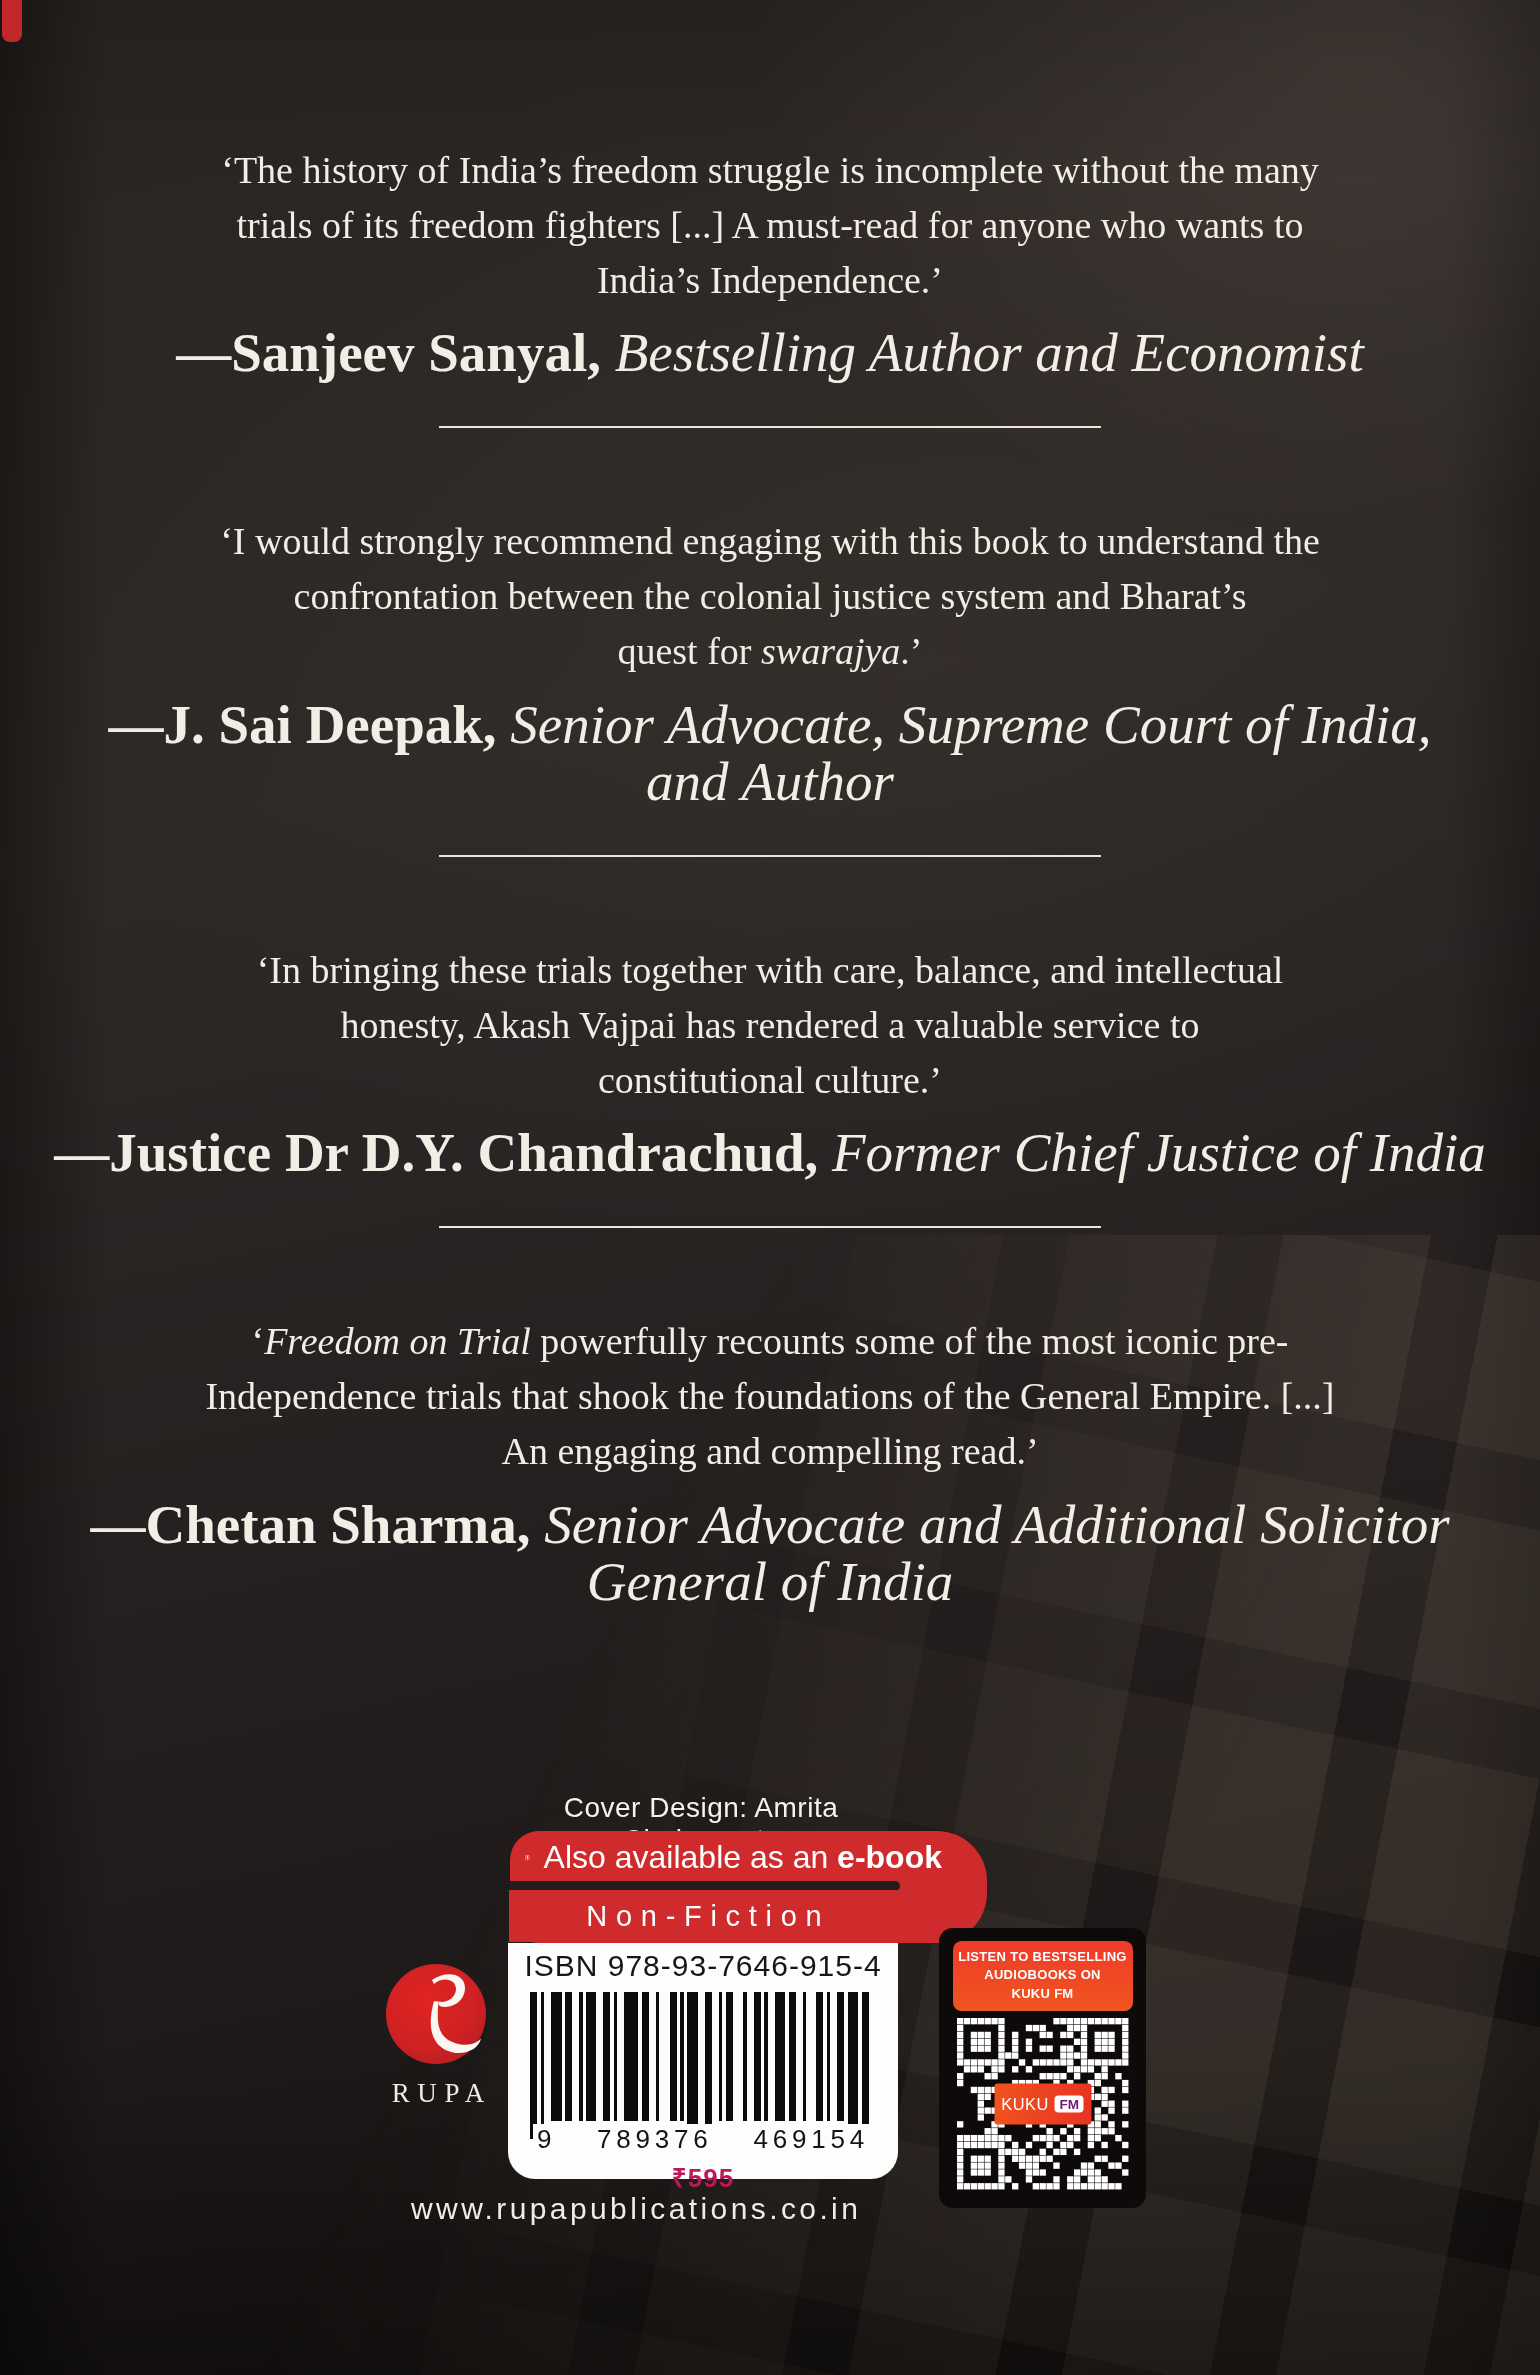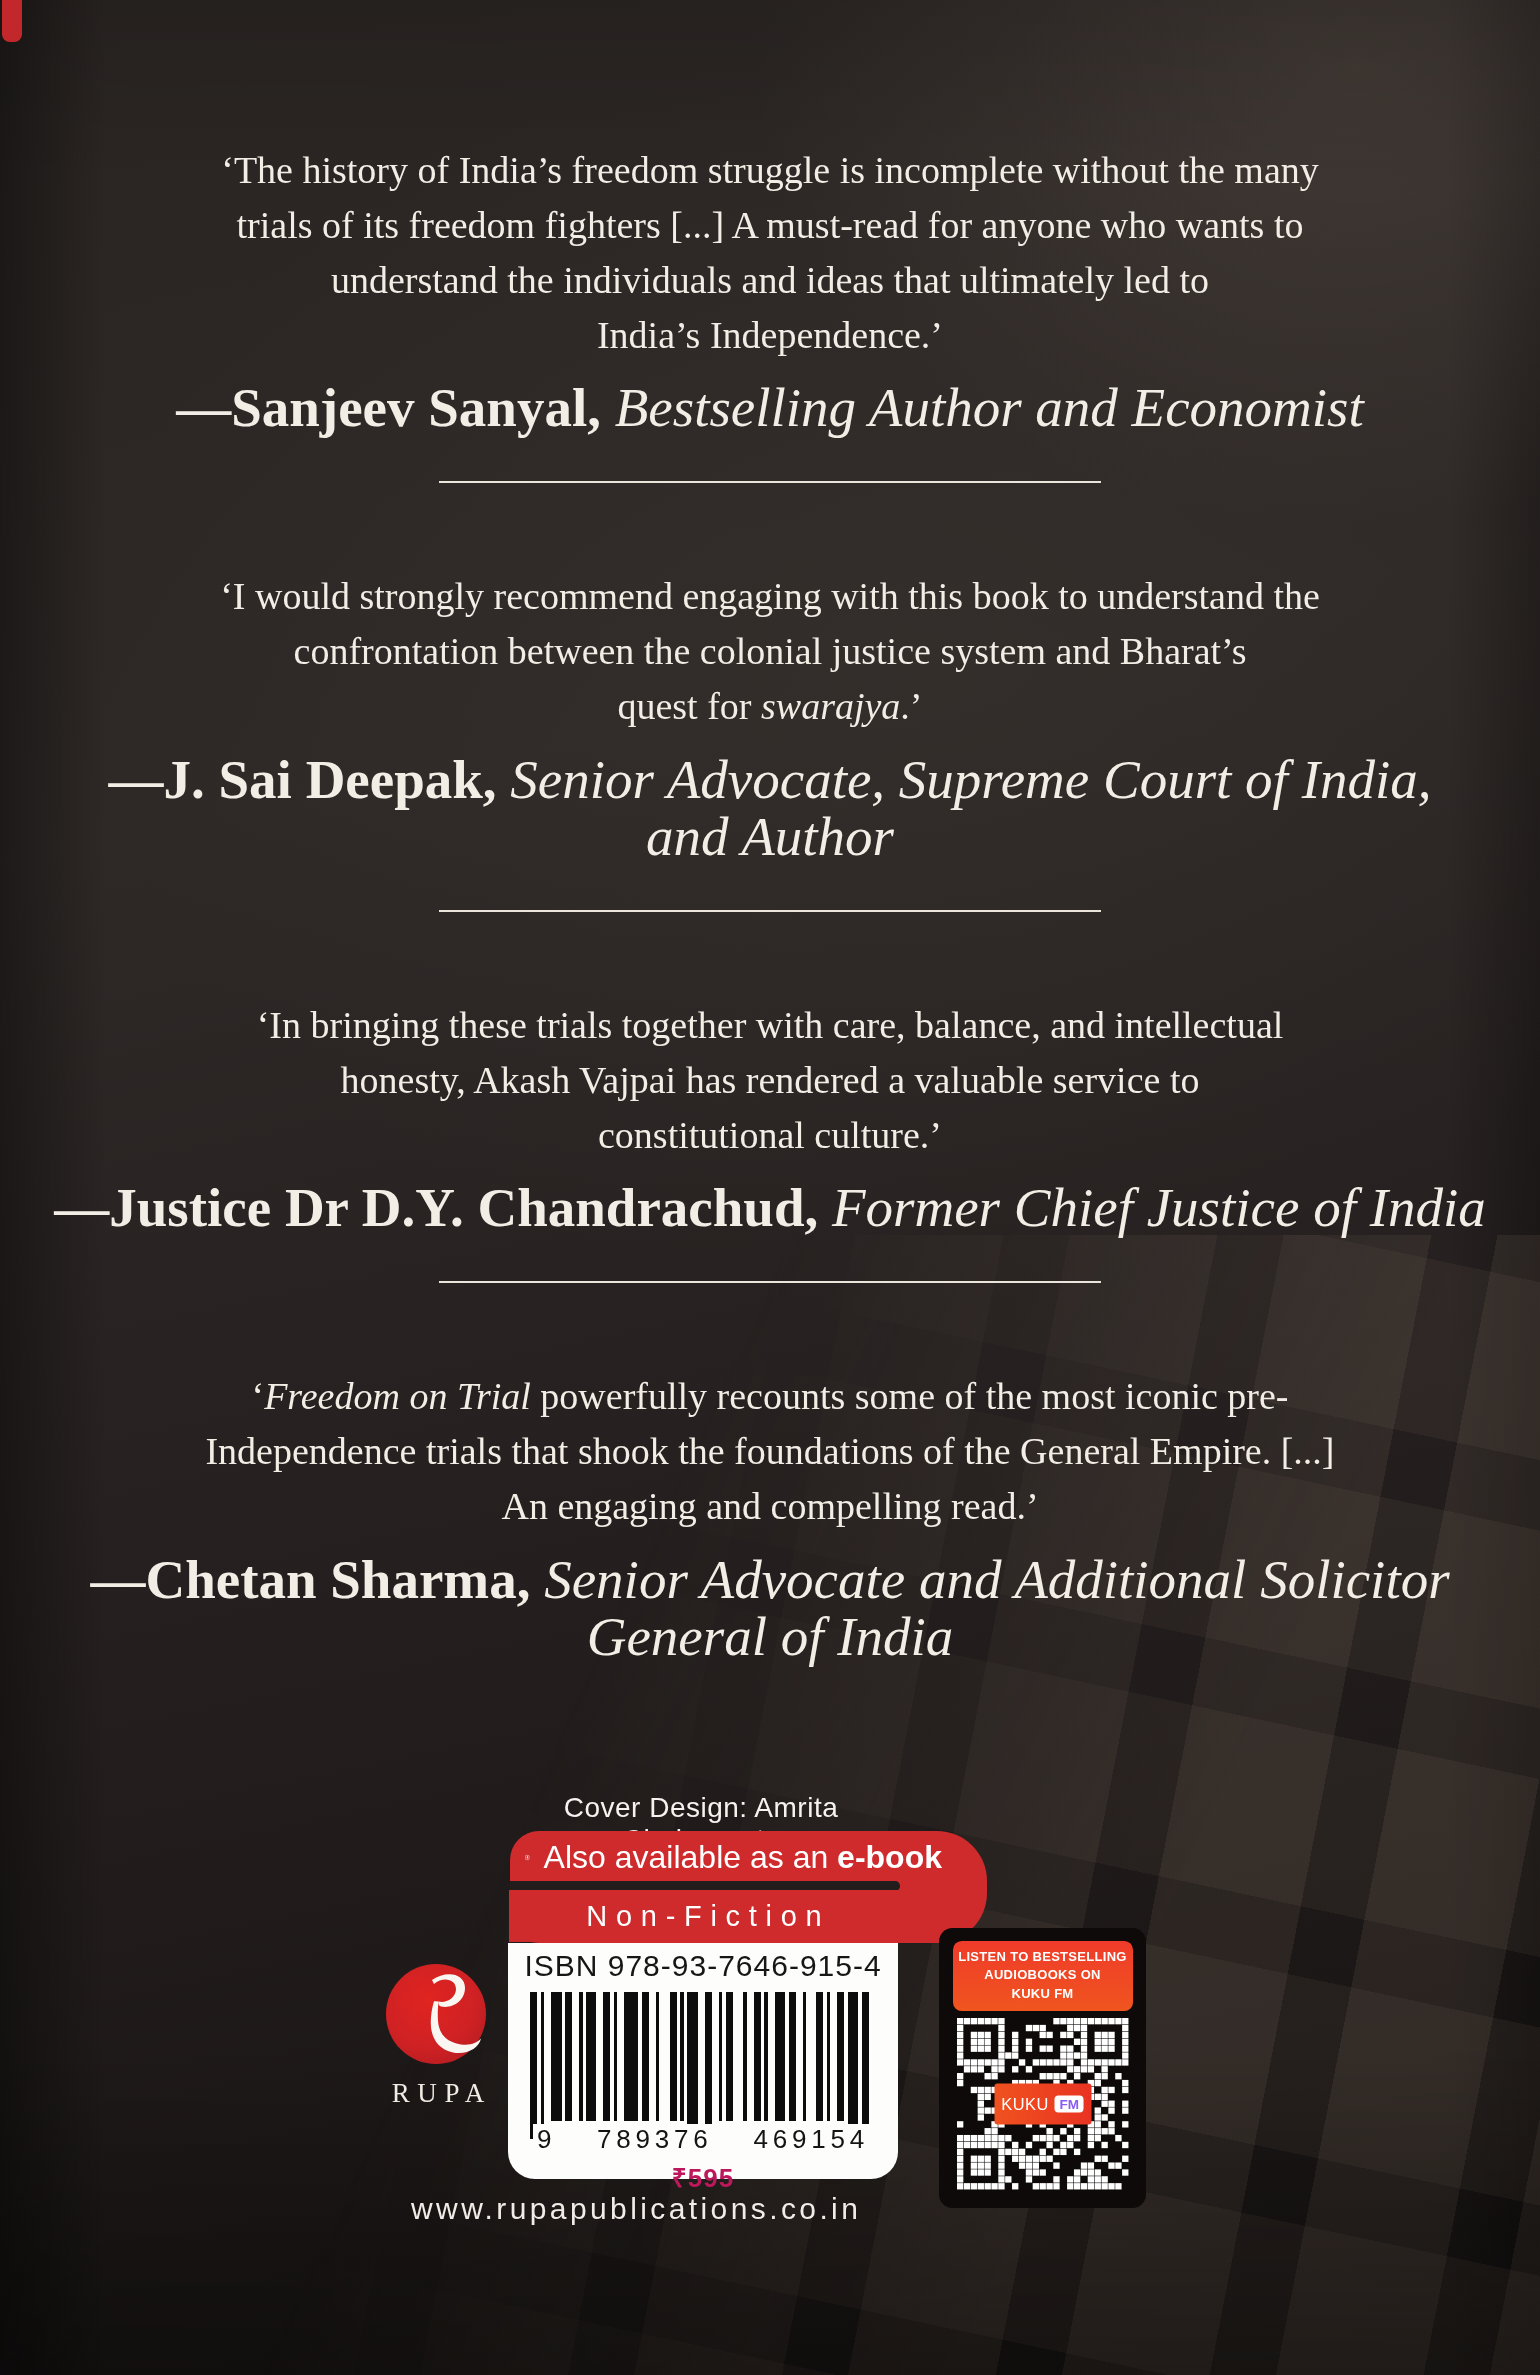--- a/index.html
+++ b/index.html
@@ -68,36 +68,35 @@
   .kuku-panel{position:absolute;left:939px;top:1928px;width:207px;height:280px;background:#0d0a09;
     border-radius:13.5px;box-sizing:border-box;padding:12.6px 13.5px;}
   .kuku-banner{width:100%;box-sizing:border-box;border-radius:8.7px;padding:7.7px 1.9px;
     background:linear-gradient(180deg,#ef3b2a 0%, #f0551f 100%);
     color:#fff;font-weight:700;font-size:13px;line-height:1.4;text-align:center;letter-spacing:0.3px;}
   .kuku-qr{position:relative;width:172px;height:172px;margin:7.7px auto 0 auto;background:#0d0a09;}
   .kuku-logo{position:absolute;left:50%;top:50%;transform:translate(-50%,-50%);
     width:97px;height:41px;border-radius:2.9px;background:linear-gradient(90deg,#f0521f,#e93322);
     display:flex;align-items:center;justify-content:center;gap:5.8px;}
   .kuku-logo .k{color:#fff;font-weight:400;font-size:16.4px;letter-spacing:0.5px;}
-  .kuku-logo .fm{background:#fff;color:#8b5cf6;font-weight:700;font-size:13.5px;
+  .kuku-logo .fm{background:#fff;color:#701a75;font-weight:700;font-size:13.5px;
     border-radius:3.9px;padding:1.9px 4.8px;line-height:1;}
 </style>
 </head>
 <body>
 
 <div class="page" style="--red: #cf2b2d; --ink: #f2ede5;">
   <div class="shadow-grid"></div>
   <div class="vignette"></div>
   <div class="spine-mark"></div>
 
   <div class="quotes">
       <div class="quote-block">
         <div class="q-line"><span>‘The history of India’s freedom struggle is incomplete without the many</span></div>
         <div class="q-line"><span>trials of its freedom fighters [...] A must-read for anyone who wants to</span></div>
-        <div class="q-line"><span>understand the individuals and ideas that ultimately led to</span></div>
         <div class="q-line"><span>India’s Independence.’</span></div>
         <div class="attr-line"><span class="bd">—Sanjeev Sanyal,</span><span class="it"> Bestselling Author and Economist</span></div>
       </div>
       <div class="divider"></div>
       <div class="quote-block">
         <div class="q-line"><span>‘I would strongly recommend engaging with this book to understand the</span></div>
         <div class="q-line"><span>confrontation between the colonial justice system and Bharat’s</span></div>
         <div class="q-line"><span>quest for </span><span class="it">swarajya</span><span>.’</span></div>
         <div class="attr-line"><span class="bd">—J. Sai Deepak,</span><span class="it"> Senior Advocate, Supreme Court of India,</span></div>
         <div class="attr-line"><span class="it">and Author</span></div>

